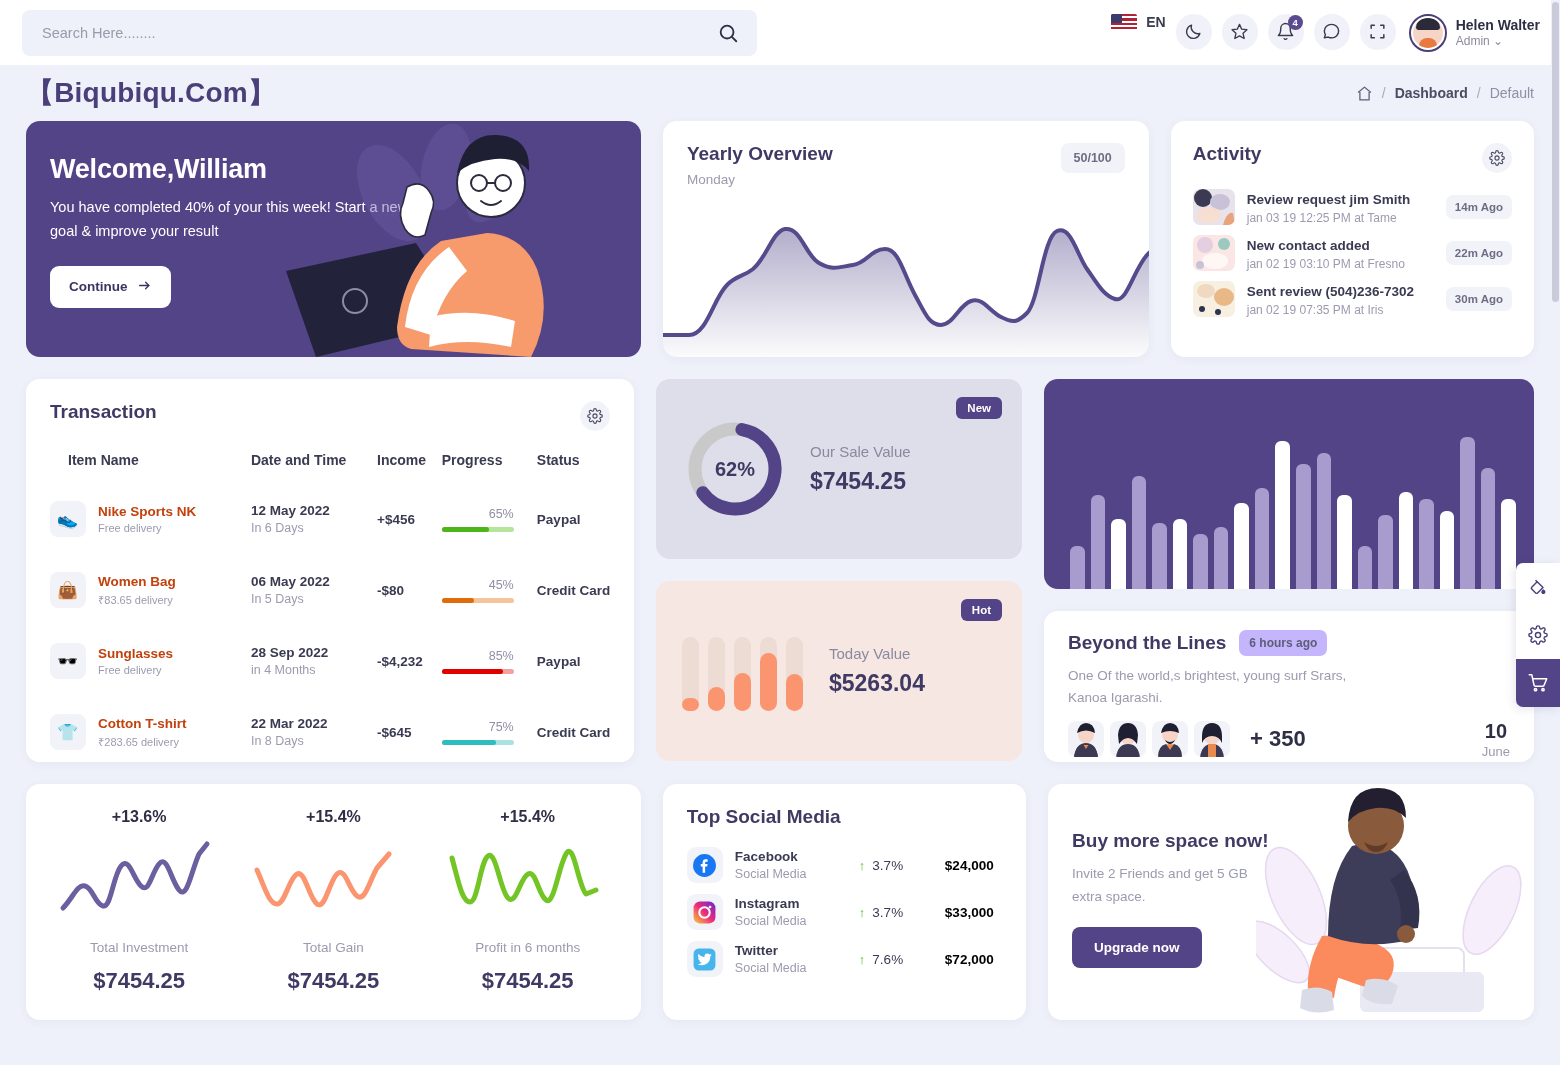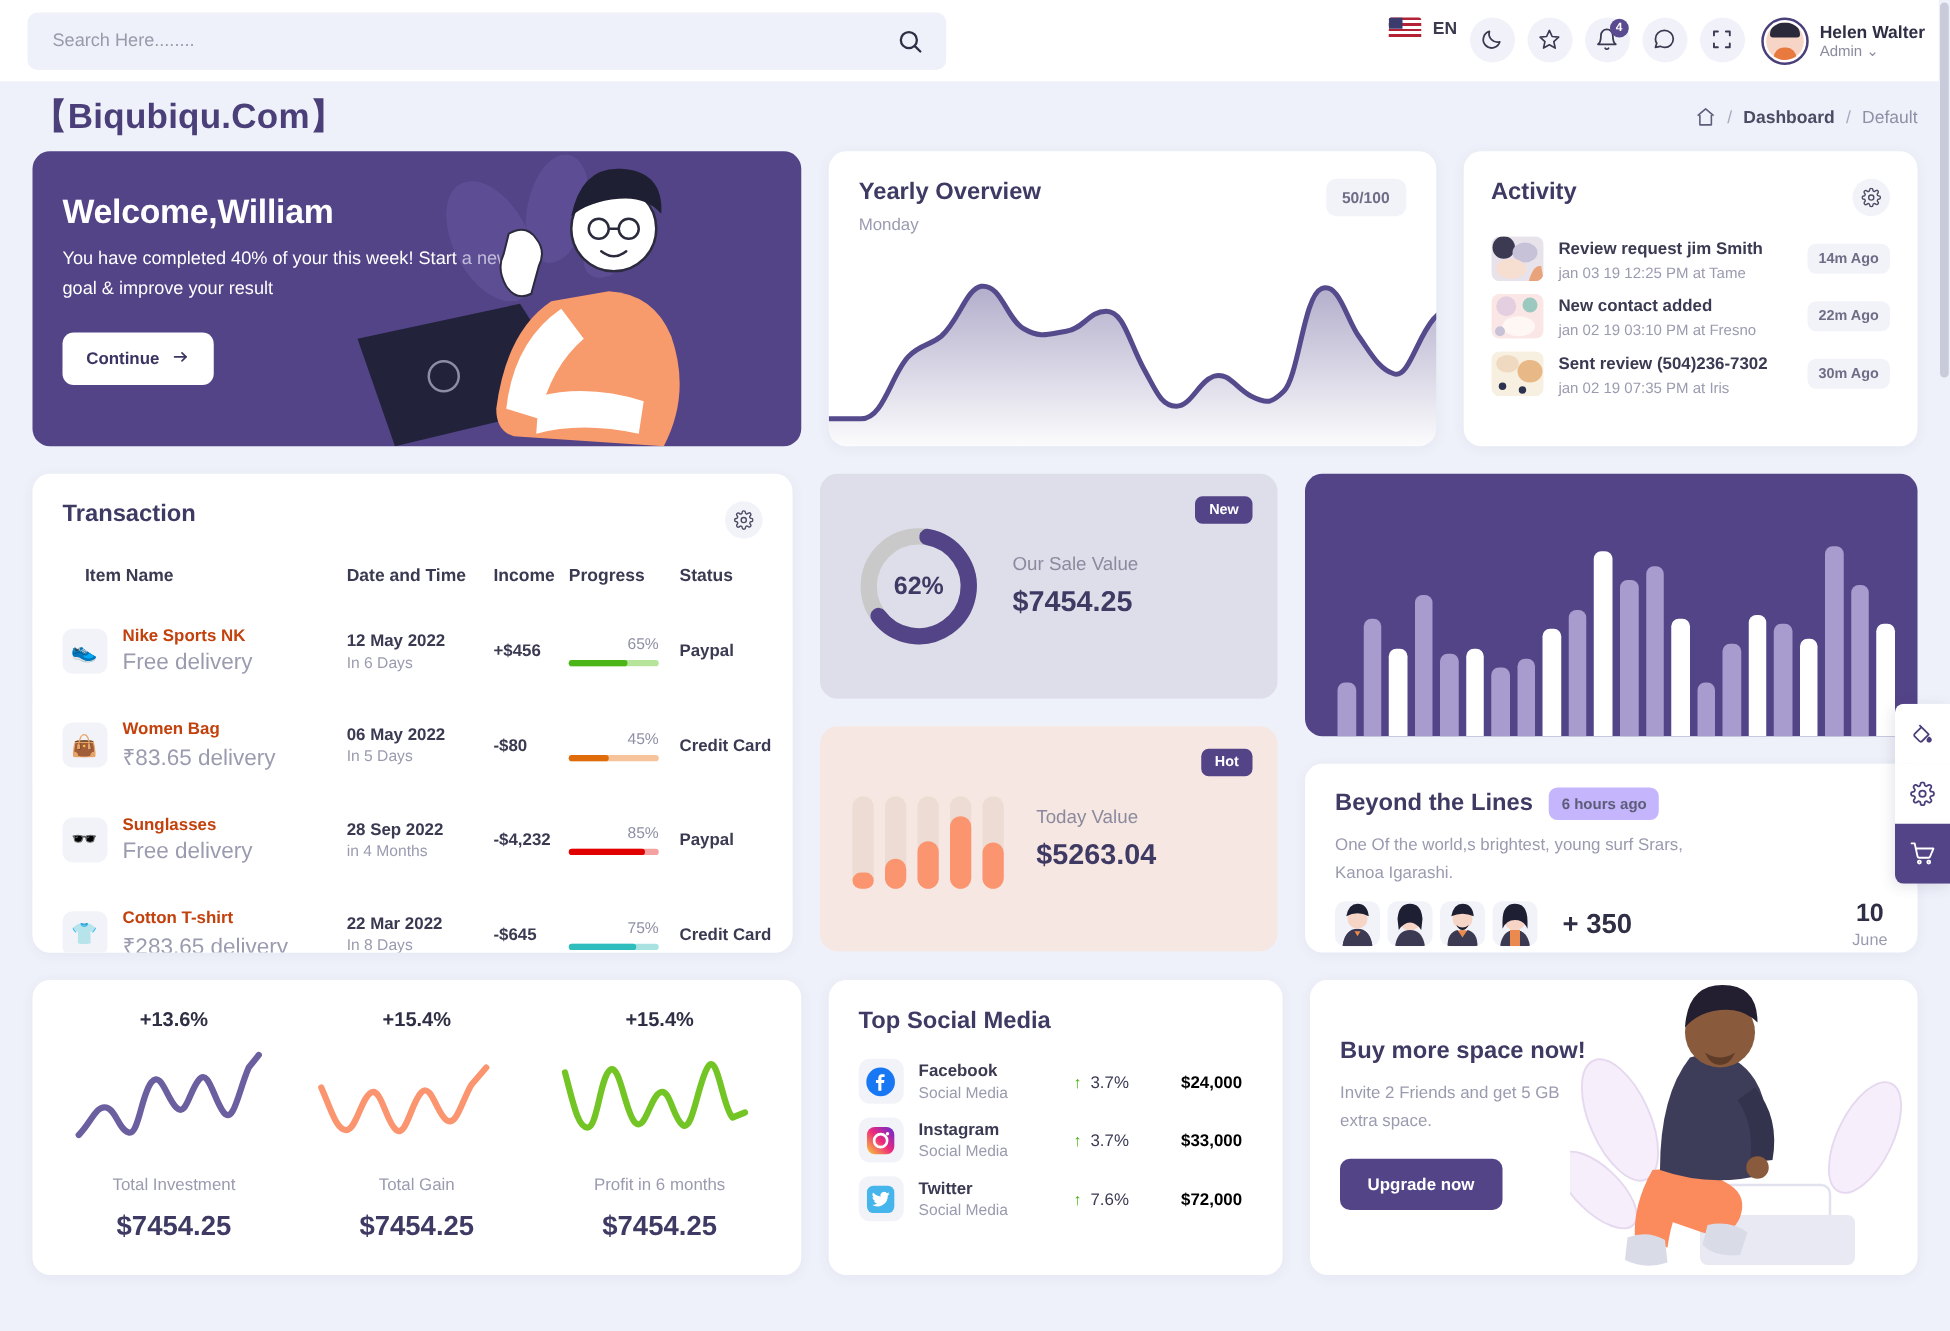--- a/index.html
+++ b/index.html
@@ -155,21 +155,21 @@
   table.tr-table th:first-child { padding-left: 42px; }
   table.tr-table tbody tr { background: #fff; }
   table.tr-table td { padding: 13px 0; vertical-align: middle; font-size: 13.5px; }
   table.tr-table td:first-child { padding-left: 24px; }
   .item-cell { display: flex; align-items: center; gap: 12px; }
   .item-icon {
     width: 36px; height: 36px; border-radius: 8px; background: #f2f3f9; flex: 0 0 36px;
     display: flex; align-items: center; justify-content: center; font-size: 17px;
   }
   .item-name { font-size: 13.5px; font-weight: 700; color: #c2410c; }
-  .item-sub { font-size: 18px; color: #9b9bb0; margin-top: 3px; }
+  .item-sub { font-size: 11px; color: #9b9bb0; margin-top: 3px; }
   .date-main { font-size: 13.5px; font-weight: 700; color: #3a3a52; }
   .date-sub { font-size: 12.5px; color: #9b9bb0; margin-top: 3px; }
   .income { font-size: 13.5px; font-weight: 600; color: #3a3a52; }
   .prog-wrap { width: 72px; }
   .prog-label { font-size: 12.5px; color: #8f8fa5; text-align: right; margin-bottom: 6px; }
   .prog-track { height: 5px; border-radius: 3px; width: 72px; }
   .prog-fill { height: 5px; border-radius: 3px; }
   .status-cell { font-size: 13.5px; font-weight: 600; color: #3a3a52; }
 
   

